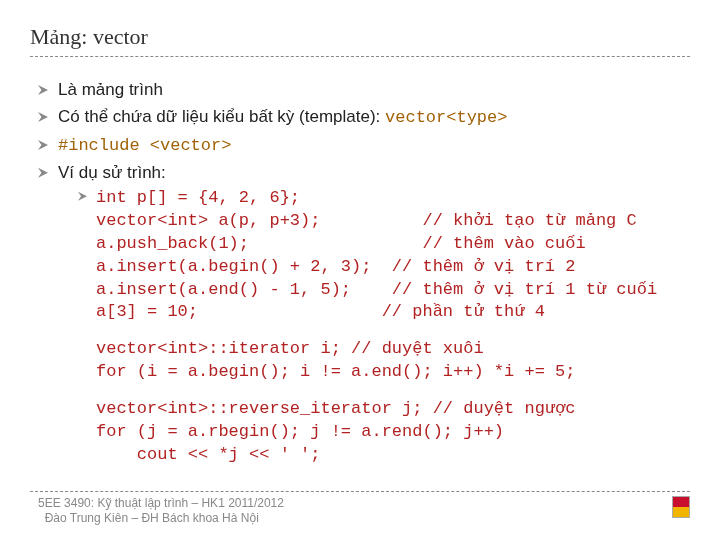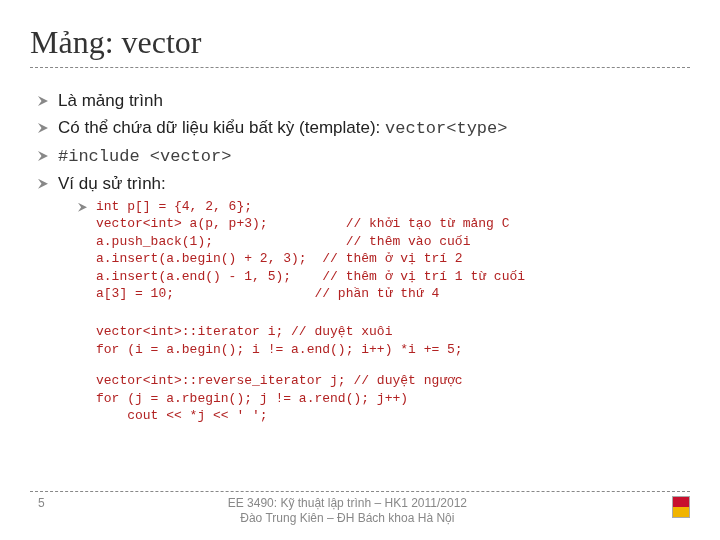--- a/index.html
+++ b/index.html
@@ -7,21 +7,21 @@
     width: 720px;
     height: 540px;
     background: #fff;
     font-family: Arial, sans-serif;
     padding: 24px 30px 16px 30px;
     position: relative;
     overflow: hidden;
   }
   .title {
     font-family: "Times New Roman", serif;
-    font-size: 32px;
+    font-size: 22px;
     color: #333;
     padding-bottom: 6px;
     border-bottom: 1px dashed #888;
     margin-bottom: 22px;
   }
   .bullets { list-style: none; padding-left: 8px; }
   .bullets > li {
     position: relative;
     padding-left: 20px;
     font-size: 17px;
@@ -30,60 +30,60 @@
     line-height: 1.35;
   }
   .bullets > li::before {
     content: "";
     position: absolute;
     left: 0; top: 6px;
     width: 10px; height: 10px;
     background: #888;
     clip-path: polygon(0 0, 100% 50%, 0 100%, 35% 50%);
   }
-  .mono { font-family: "Courier New", monospace; color: #404040; }
+  .mono { font-family: "Courier New", monospace; color: #a16207; }
   .sub { list-style: none; padding-left: 20px; margin-top: 2px; }
   .sub > li {
     position: relative;
     padding-left: 18px;
     font-family: "Courier New", monospace;
     font-size: 15.5px;
     color: #b22222;
     line-height: 1.35;
   }
   .sub > li::before {
     content: "";
     position: absolute;
     left: 0; top: 5px;
     width: 9px; height: 9px;
     background: #888;
     clip-path: polygon(0 0, 100% 50%, 0 100%, 35% 50%);
   }
   .codeblock {
     font-family: "Courier New", monospace;
-    font-size: 13px;
+    font-size: 17px;
     color: #b22222;
     white-space: pre;
     line-height: 1.35;
   }
   .footer {
     position: absolute;
     bottom: 14px;
     left: 30px;
     right: 30px;
     border-top: 1px dashed #888;
     padding-top: 4px;
     display: flex;
     align-items: flex-start;
     justify-content: space-between;
     font-size: 12px;
     color: #888;
   }
   .footer .pn { margin-left: 8px; }
-  .footer .refs { text-align: center; line-height: 1.25; flex: 1; margin-right: 22px; }
+  .footer .refs { text-align: left; line-height: 1.25; flex: 1; margin-right: 22px; }
   .logo {
     width: 18px; height: 22px;
     background: linear-gradient(#c8102e 50%, #f1b400 50%);
     border: 1px solid #aaa;
   }
 </style>
 </head>
 <body>
 
 <div class="title">Mảng: vector</div>
@@ -97,21 +97,21 @@
   <li>
     <span>Ví dụ sử trình:</span>
     <ul class="sub">
       <li>
         <div class="codeblock">int p[] = {4, 2, 6};
 vector&lt;int&gt; a(p, p+3);          // khởi tạo từ mảng C
 a.push_back(1);                 // thêm vào cuối
 a.insert(a.begin() + 2, 3);  // thêm ở vị trí 2
 a.insert(a.end() - 1, 5);    // thêm ở vị trí 1 từ cuối
 a[3] = 10;                  // phần tử thứ 4</div>
-        <div class="codeblock" style="margin-top:20px;">vector&lt;int&gt;::iterator i; // duyệt xuôi
+        <div class="codeblock" style="margin-top:14px;">vector&lt;int&gt;::iterator i; // duyệt xuôi
 for (i = a.begin(); i != a.end(); i++) *i += 5;</div>
         <div class="codeblock" style="margin-top:14px;">vector&lt;int&gt;::reverse_iterator j; // duyệt ngược
 for (j = a.rbegin(); j != a.rend(); j++)
     cout &lt;&lt; *j &lt;&lt; ' ';</div>
       </li>
     </ul>
   </li>
 </ul>
 
 <div class="footer">

